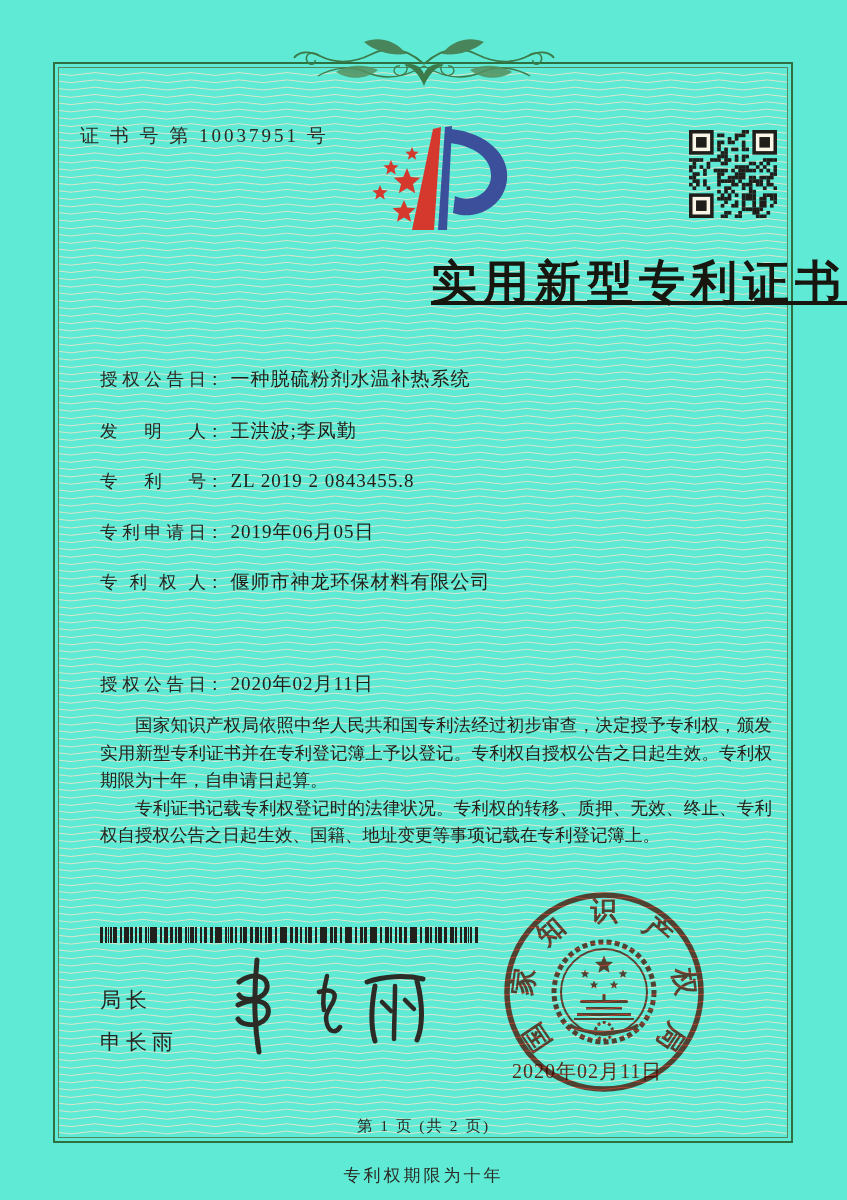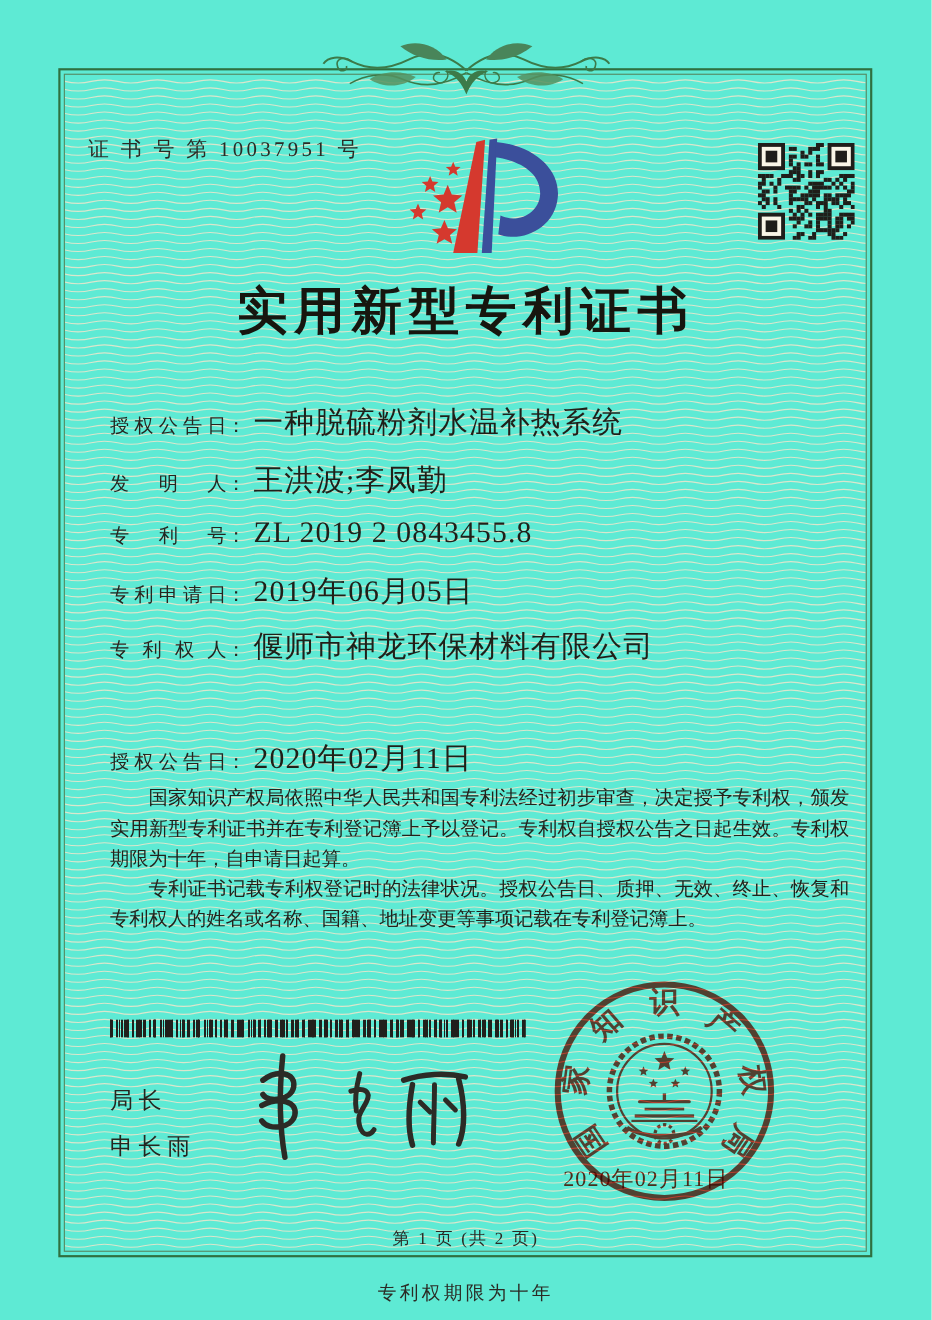--- a/index.html
+++ b/index.html
@@ -6,27 +6,27 @@
   .page{position:relative;width:847px;height:1200px;background:#5eead4;overflow:hidden;
         font-family:"Liberation Serif","DejaVu Serif",serif;color:#26251f;}
   
   .frame{position:absolute;left:58px;top:67px;width:730px;height:1071px;box-sizing:border-box;
          border:1px solid #55885f;outline:2.5px solid #2f7040;outline-offset:3px;z-index:1;}
   .waves{position:absolute;left:59px;top:68px;z-index:0;}
   .ornament{position:absolute;left:292px;top:34px;z-index:2;}
   .certno{position:absolute;left:80px;top:123px;font-size:19px;letter-spacing:3px;color:#2b2a24;z-index:2;}
   .logo{position:absolute;left:350px;top:116px;z-index:2;}
   .qr{position:absolute;left:689px;top:130px;z-index:2;}
-  .title{position:absolute;left:0;right:0;top:252px;margin:0;text-align:center;font-size:46px;
-         font-weight:700;letter-spacing:6px;color:#17160f;z-index:2;}
+  .title{position:absolute;left:0;right:0;top:252px;margin:0;text-align:right;font-size:46px;
+         font-weight:700;letter-spacing:6px;color:#17160f;z-index:2;text-decoration:underline;}
   .row{position:absolute;left:100px;right:58px;z-index:2;white-space:nowrap;}
   .flabel{display:inline-block;width:106px;text-align:justify;text-align-last:justify;
           font-size:17.5px;color:#26251f;}
   .fcolon{font-size:17.5px;margin-right:7px;}
-  .fvalue{font-size:27px;letter-spacing:1px;color:#201f18;margin-top:43px;}
+  .fvalue{font-size:19px;letter-spacing:1px;color:#201f18;margin-top:43px;}
   .flabel2{font-size:17.5px;letter-spacing:2px;}
   .paras{position:absolute;left:100px;top:712px;width:672px;z-index:2;}
   .paras p{margin:0;text-indent:2em;font-size:17.5px;line-height:27.6px;color:#23221b;text-align:justify;}
   .barcode{position:absolute;left:100px;top:927px;width:378px;height:16px;z-index:2;
      background-image:
        repeating-linear-gradient(90deg,#21201c 0 2px,rgba(0,0,0,0) 2px 5px),
        repeating-linear-gradient(90deg,#21201c 0 1px,rgba(0,0,0,0) 1px 8px),
        repeating-linear-gradient(90deg,#21201c 0 3px,rgba(0,0,0,0) 3px 13px);}
   .signer-title{position:absolute;left:100px;top:986px;font-size:21px;letter-spacing:5px;z-index:2;}
   .signer-name{position:absolute;left:100px;top:1028px;font-size:21px;letter-spacing:5px;z-index:2;}
@@ -453,21 +453,21 @@
   </div>
   <div class="row" style="top:569px">
     <span class="flabel">专利权人</span><span class="fcolon">：</span><span class="fvalue">偃师市神龙环保材料有限公司</span>
   </div>
   <div class="row" style="top:671px">
     <span class="flabel">授权公告日</span><span class="fcolon">：</span><span class="fvalue">2020年02月11日</span>
   </div>
 
   <div class="paras">
     <p>国家知识产权局依照中华人民共和国专利法经过初步审查，决定授予专利权，颁发实用新型专利证书并在专利登记簿上予以登记。专利权自授权公告之日起生效。专利权期限为十年，自申请日起算。</p>
-    <p>专利证书记载专利权登记时的法律状况。授权公告日、质押、无效、终止、恢复和专利权人的姓名或名称、国籍、地址变更等事项记载在专利登记簿上。</p>
+    <p>专利证书记载专利权登记时的法律状况。专利权的转移、质押、无效、终止、专利权自授权公告之日起生效、国籍、地址变更等事项记载在专利登记簿上。</p>
   </div>
 
   <div class="barcode"></div>
 
   <div class="signer-title">局长</div>
   <div class="signer-name">申长雨</div>
 
   <svg class="sig" width="230" height="115" viewBox="0 0 230 115">
     <g fill="none" stroke="#2c2b26" stroke-width="5" stroke-linecap="round">
       <path d="M33,12 C30,42 30,76 35,104"></path>

